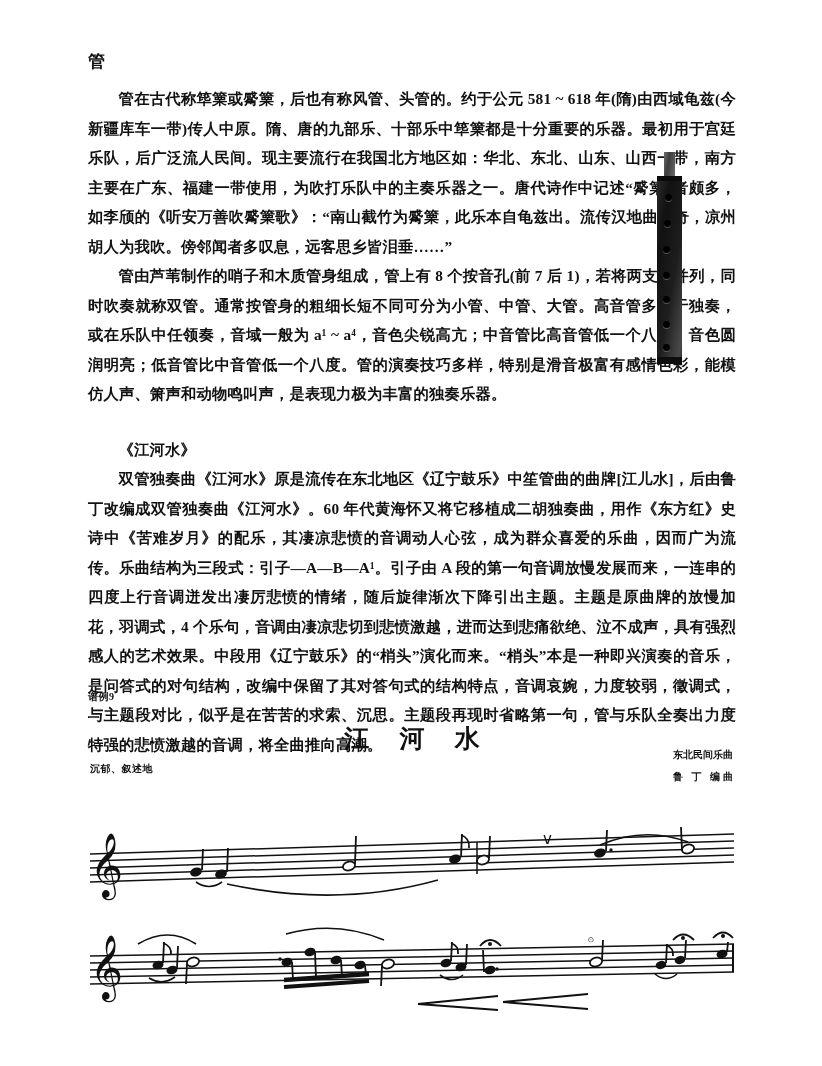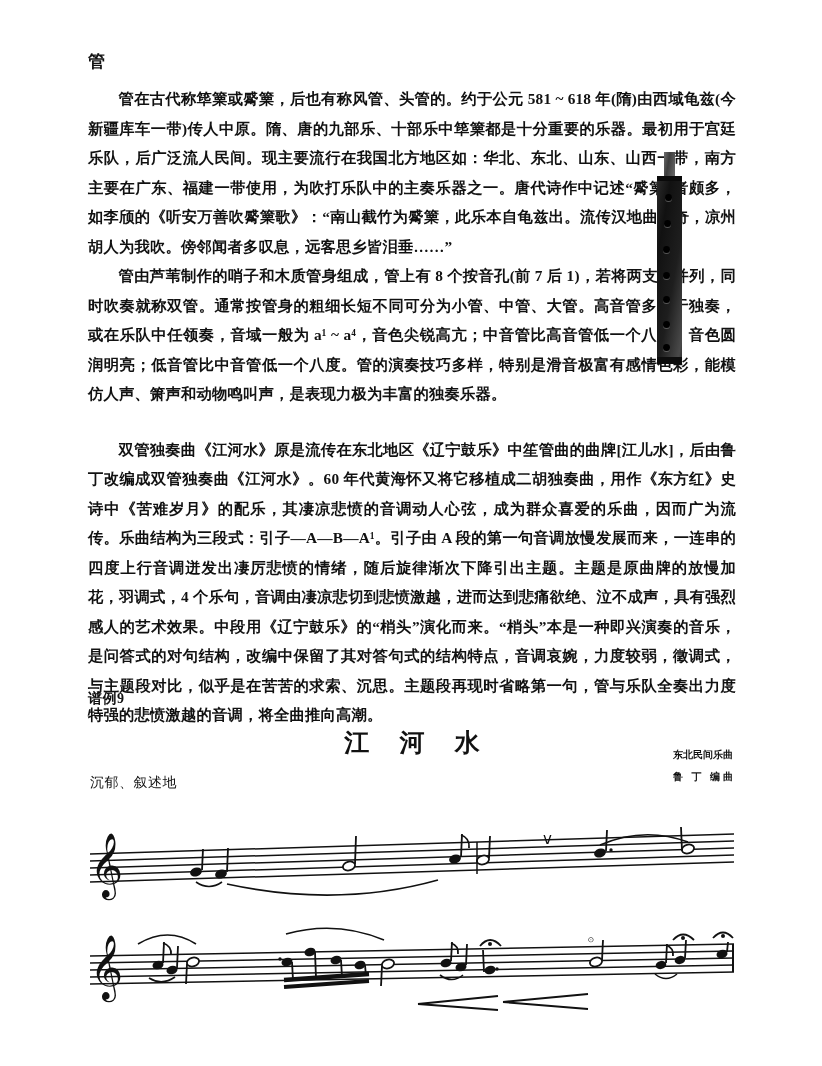--- a/index.html
+++ b/index.html
@@ -112,21 +112,21 @@
   }
 
   
   .score {
     position: absolute;
     left: 88px;
     top: 690px;
     width: 648px;
   }
   .example-label {
-    font-size: 14px;
+    font-size: 10px;
     font-weight: bold;
     letter-spacing: 0.5px;
     margin: 0;
   }
   .score-title {
     text-align: center;
     font-size: 25px;
     font-weight: bold;
     letter-spacing: 12px;
     margin: 18px 0 0 0;
@@ -138,23 +138,23 @@
     top: 54px;
     text-align: left;
     font-size: 10px;
     font-weight: bold;
     line-height: 22px;
   }
   .credit-line2 { letter-spacing: 3px; }
   .tempo-mark {
     position: absolute;
     left: 2px;
-    top: 84px;
-    font-size: 14px;
-    font-weight: normal;
+    top: 72px;
+    font-size: 10px;
+    font-weight: bold;
     letter-spacing: 0.5px;
   }
 
   .staff-wrap {
     position: absolute;
     left: 0px;
   }
   .staff-1 { top: 128px; }
   .staff-2 { top: 232px; }
 
@@ -168,20 +168,21 @@
   <div class="content">
 
     <h1 class="section-title">管</h1>
 
     <p class="body-text">管在古代称筚篥或觱篥，后也有称风管、头管的。约于公元 581 ~ 618 年(隋)由西域龟兹(今新疆库车一带)传人中原。隋、唐的九部乐、十部乐中筚篥都是十分重要的乐器。最初用于宫廷乐队，后广泛流人民间。现主要流行在我国北方地区如：华北、东北、山东、山西一带，南方主要在广东、福建一带使用，为吹打乐队中的主奏乐器之一。唐代诗作中记述“觱篥”者颇多，如李颀的《听安万善吹觱篥歌》：“南山截竹为觱篥，此乐本自龟兹出。流传汉地曲转奇，凉州胡人为我吹。傍邻闻者多叹息，远客思乡皆泪垂……”</p>
 
     <p class="body-text">管由芦苇制作的哨子和木质管身组成，管上有 8 个按音孔(前 7 后 1)，若将两支管并列，同时吹奏就称双管。通常按管身的粗细长短不同可分为小管、中管、大管。高音管多用于独奏，或在乐队中任领奏，音域一般为 a¹ ~ a⁴，音色尖锐高亢；中音管比高音管低一个八度，音色圆润明亮；低音管比中音管低一个八度。管的演奏技巧多样，特别是滑音极富有感情色彩，能模仿人声、箫声和动物鸣叫声，是表现力极为丰富的独奏乐器。</p>
 
     <div class="block-gap"></div>
 
+    <p class="work-title">《江河水》</p>
 
     <p class="body-text">双管独奏曲《江河水》原是流传在东北地区《辽宁鼓乐》中笙管曲的曲牌[江儿水]，后由鲁丁改编成双管独奏曲《江河水》。60 年代黄海怀又将它移植成二胡独奏曲，用作《东方红》史诗中《苦难岁月》的配乐，其凄凉悲愤的音调动人心弦，成为群众喜爱的乐曲，因而广为流传。乐曲结构为三段式：引子—A—B—A¹。引子由 A 段的第一句音调放慢发展而来，一连串的四度上行音调迸发出凄厉悲愤的情绪，随后旋律渐次下降引出主题。主题是原曲牌的放慢加花，羽调式，4 个乐句，音调由凄凉悲切到悲愤激越，进而达到悲痛欲绝、泣不成声，具有强烈感人的艺术效果。中段用《辽宁鼓乐》的“梢头”演化而来。“梢头”本是一种即兴演奏的音乐，是问答式的对句结构，改编中保留了其对答句式的结构特点，音调哀婉，力度较弱，徵调式，与主题段对比，似乎是在苦苦的求索、沉思。主题段再现时省略第一句，管与乐队全奏出力度特强的悲愤激越的音调，将全曲推向高潮。</p>
   </div>
 
   <div class="instrument-photo">
     <div class="instr-reed"></div>
     <div class="instr-body">
       <span class="hole" style="top:18px;"></span>
       <span class="hole" style="top:44px;left:7px;"></span>
       <span class="hole" style="top:70px;left:6px;"></span>

